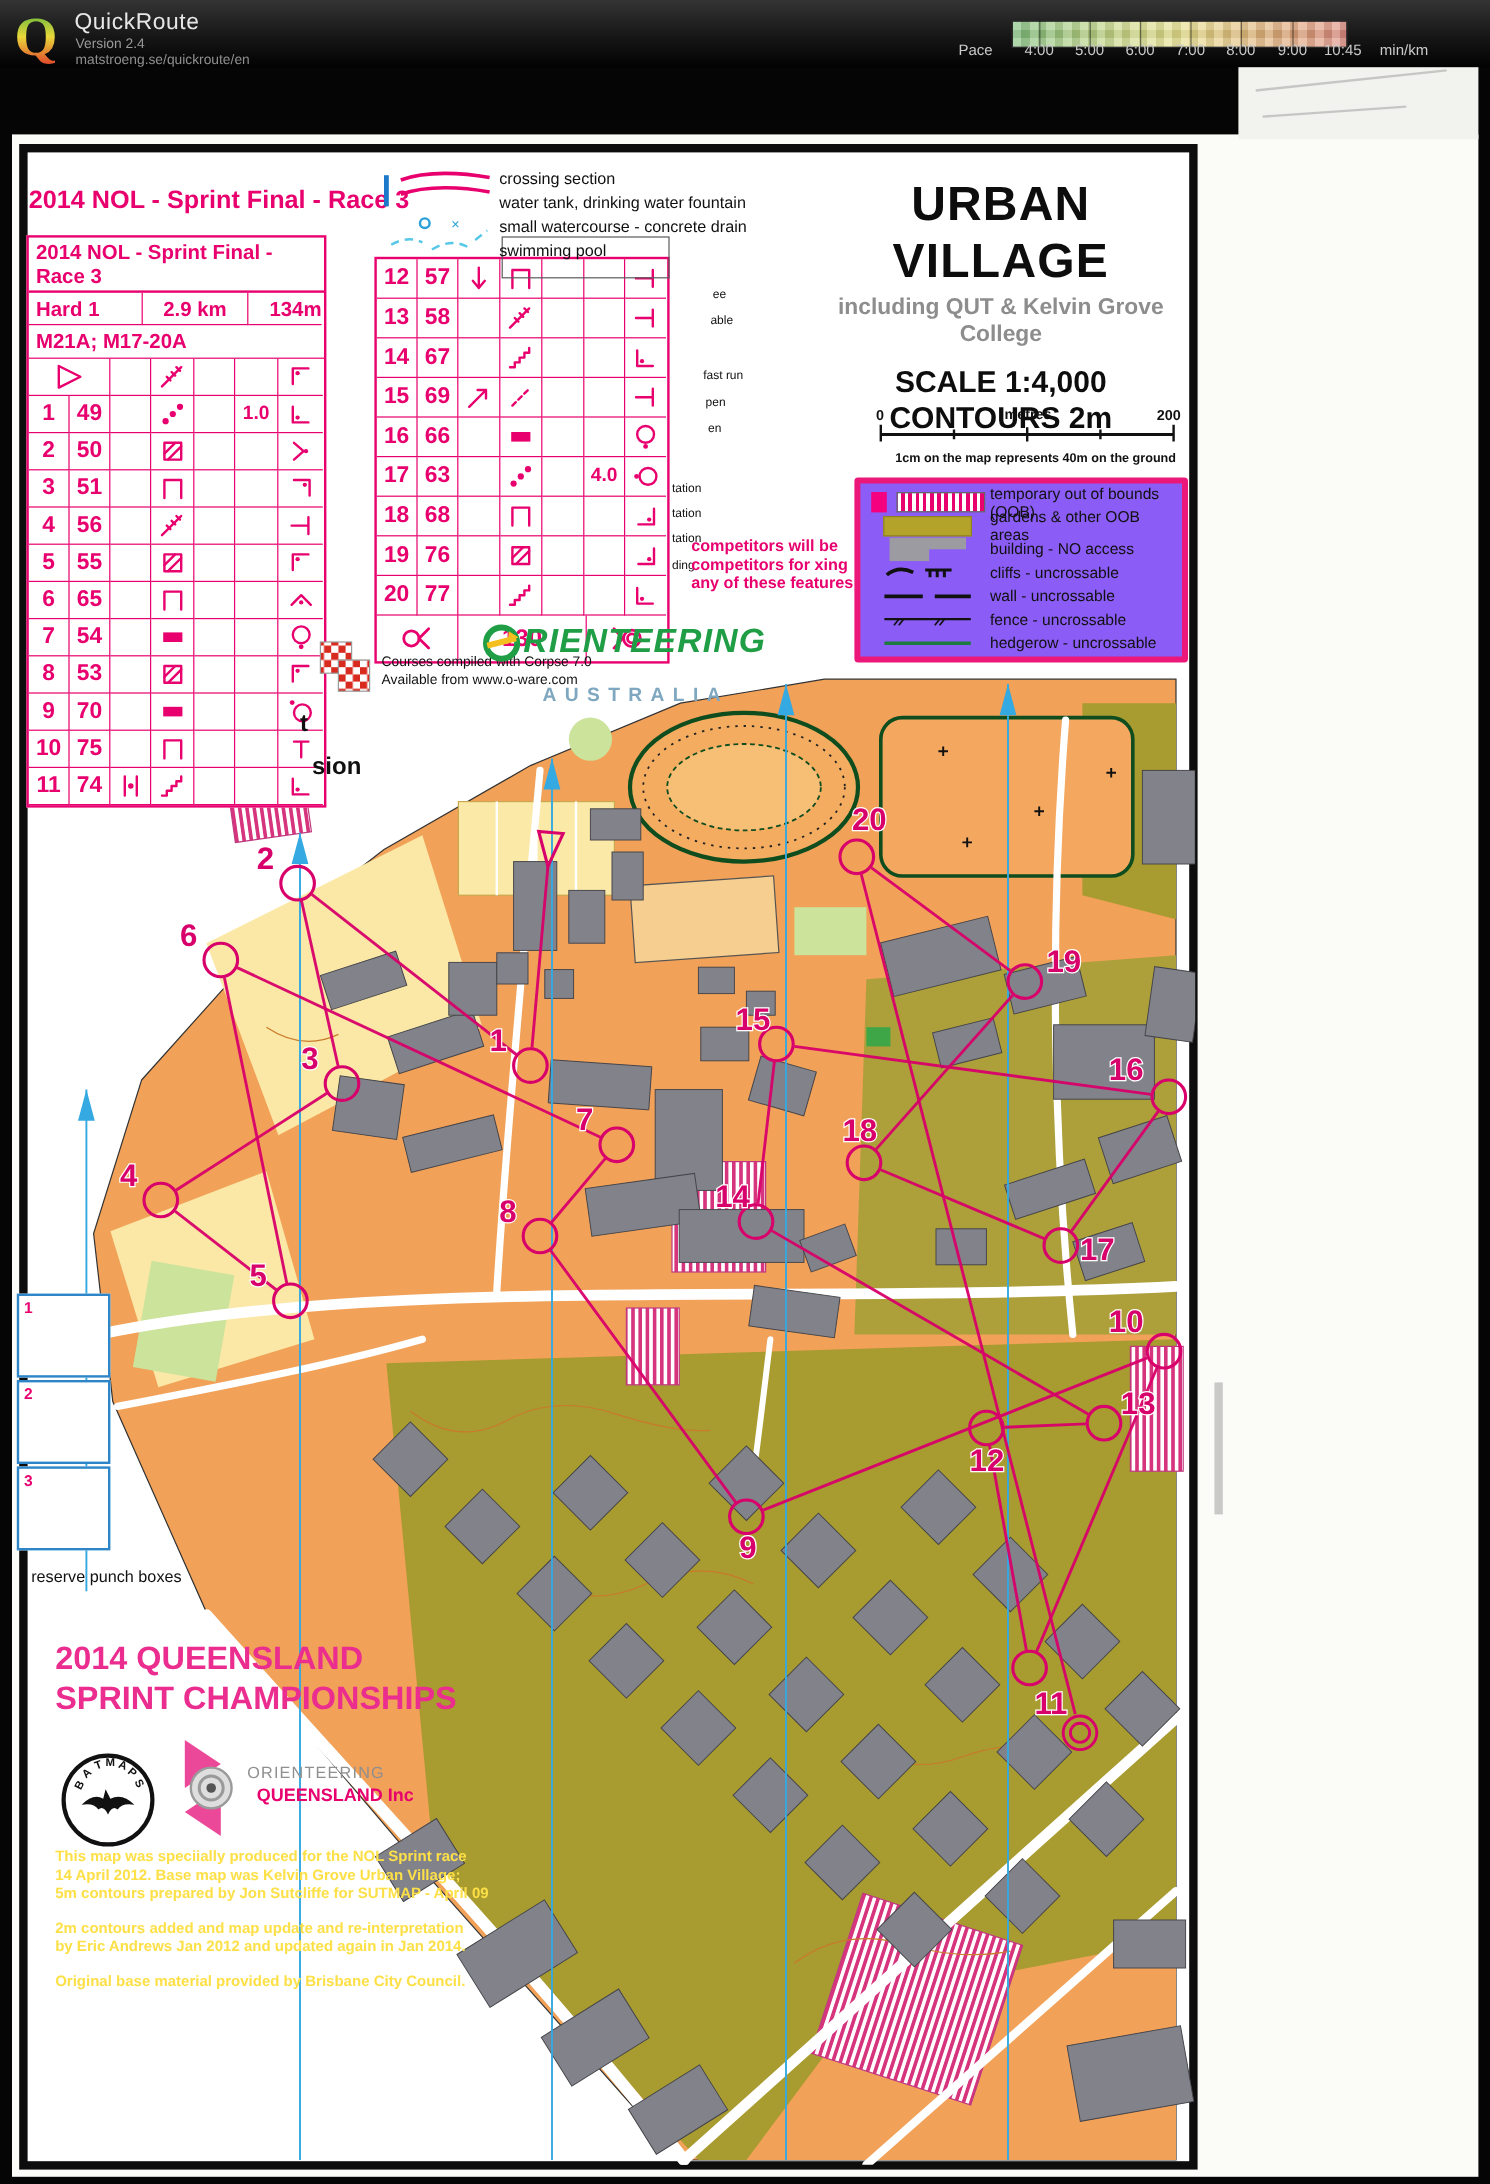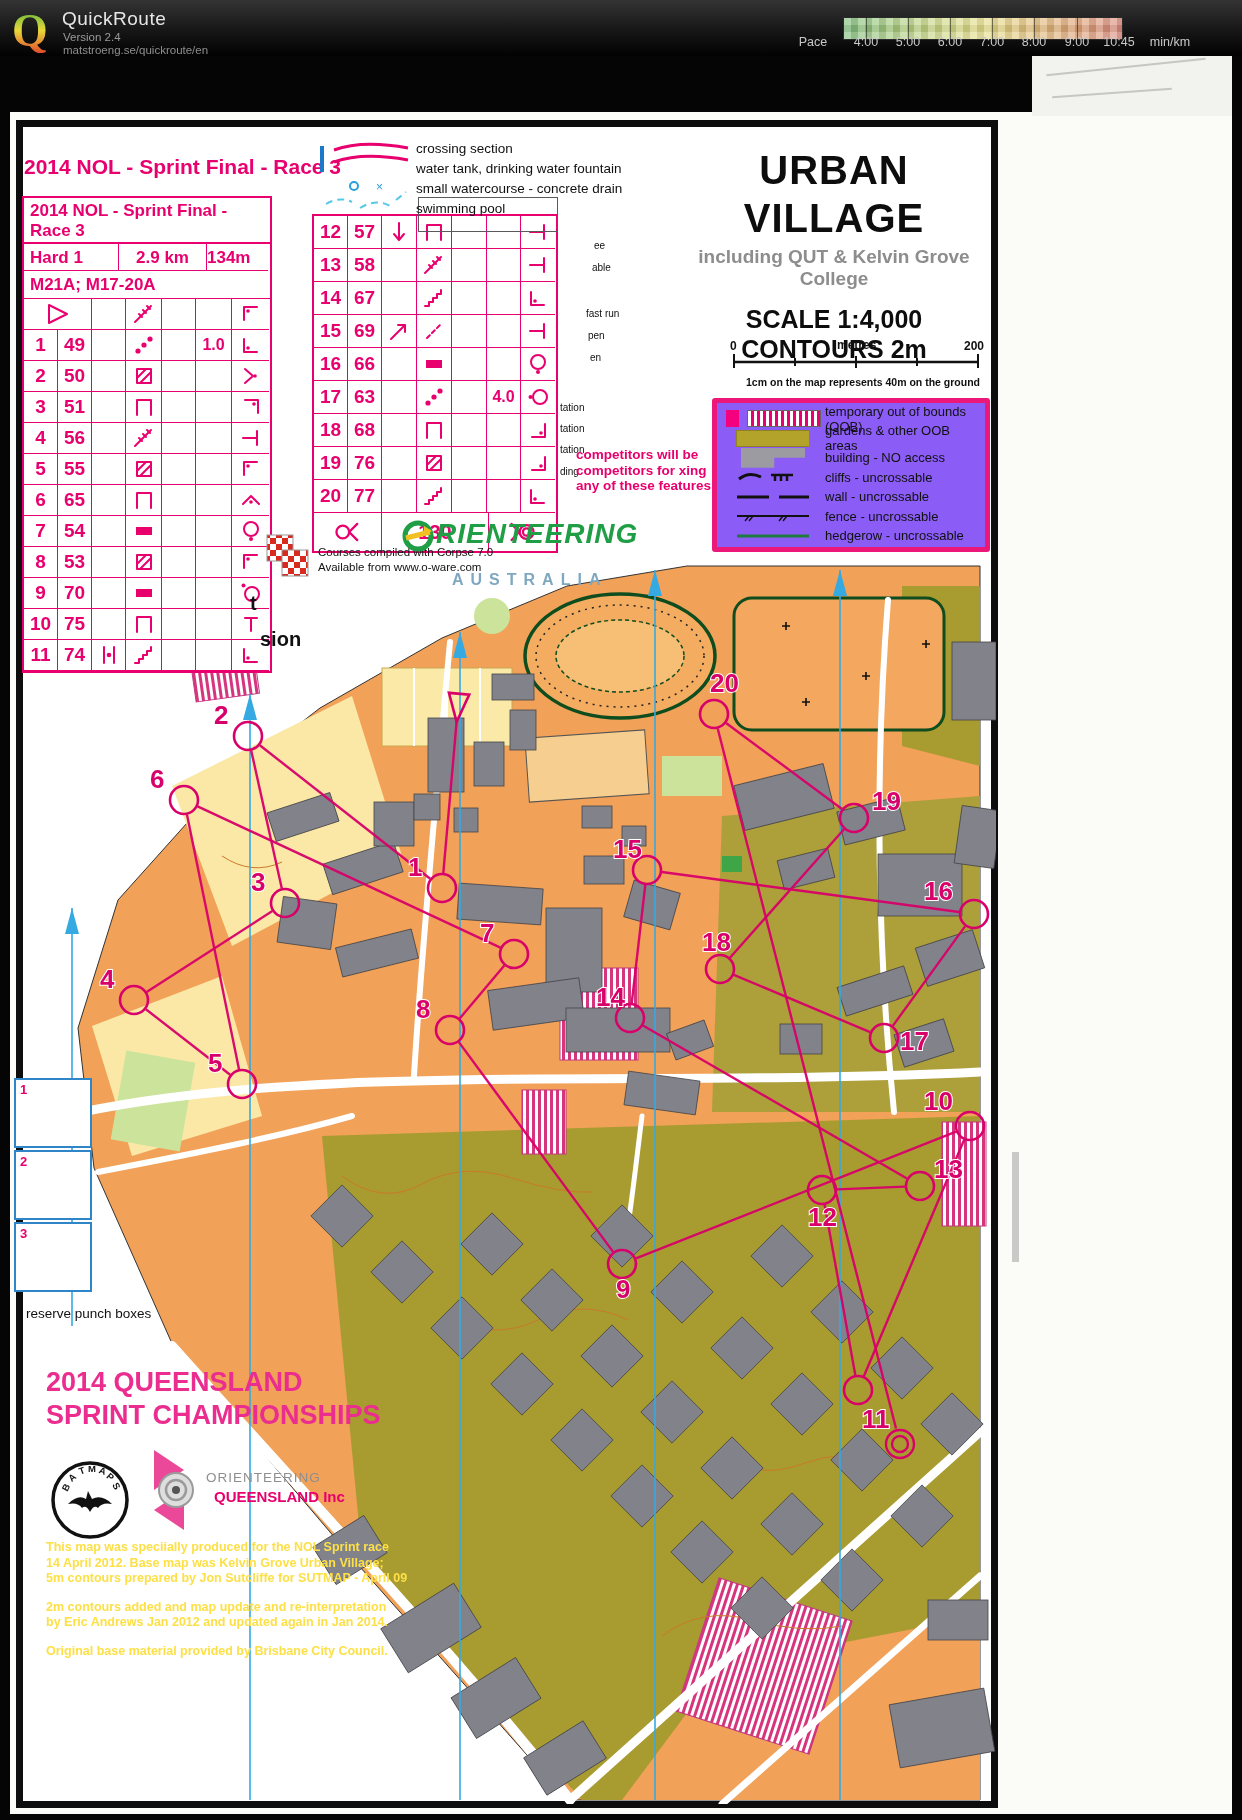--- a/index.html
+++ b/index.html
@@ -344,21 +344,21 @@
     </g>
 </svg>
 
 <div id="cd-outer-title" class="abs mag">2014 NOL - Sprint Final - Race 3</div>
 
 <div id="cs-left" class="abs cs mag">
   <div id="cs-head">2014 NOL - Sprint Final - Race 3</div>
   <div class="cs-3col">
     <div style="padding-left:6px">Hard 1</div>
     <div style="text-align:center">2.9 km</div>
-    <div style="text-align:left">134m</div>
+    <div style="text-align:right">134m</div>
   </div>
   <div id="cs-class">M21A; M17-20A</div>
   <div id="cd-grid-left" class="cd-grid">
       <div class="cs-r">
         <div style="grid-column:span 2">
           <svg class="sym" width="26" height="26" viewBox="0 0 26 26">
             <path d="M4 4 L22 13 L4 22 Z"></path>
           </svg>
         </div>
         <div></div>

